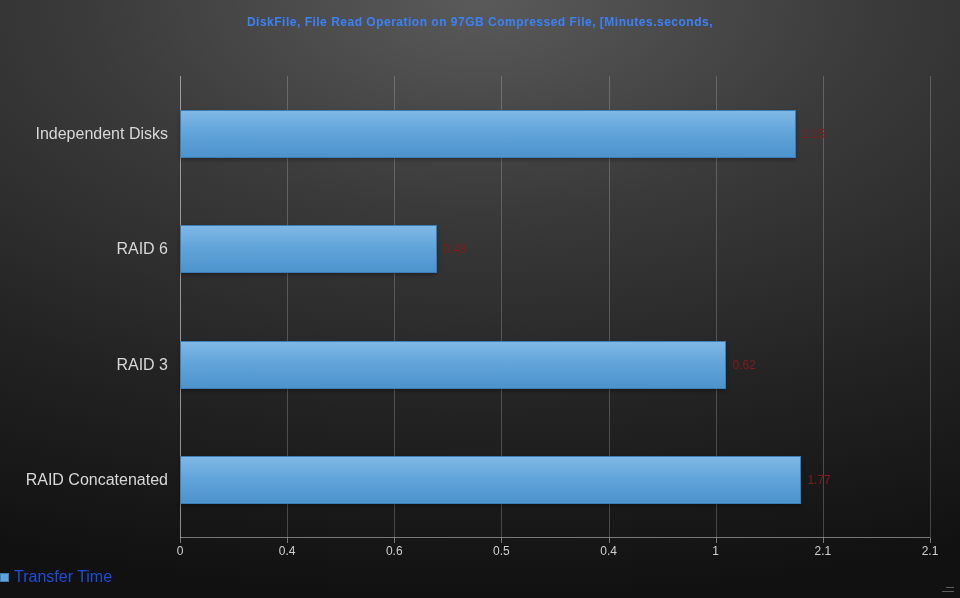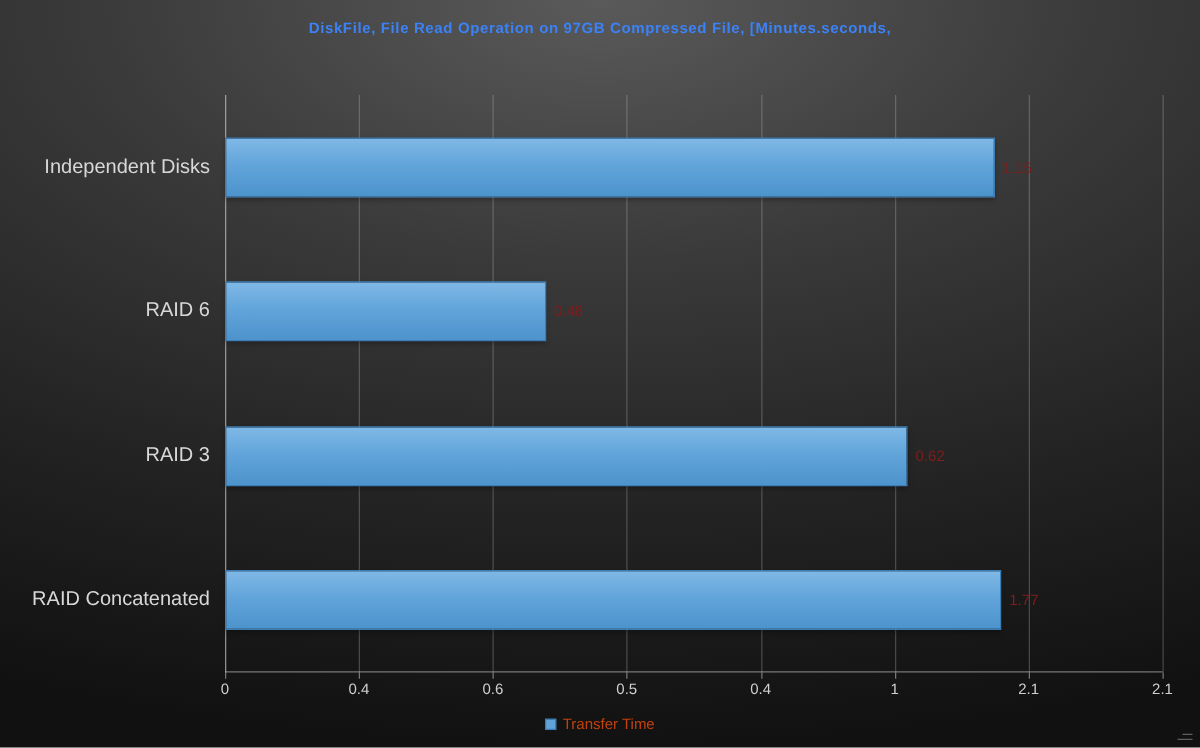--- a/index.html
+++ b/index.html
@@ -89,23 +89,23 @@
     position: absolute;
     transform: translateY(-50%);
     font-size: 12px;
     color: #7f1d1d;
     margin-left: 6px;
   }
   .legend {
     position: absolute;
     left: 0; right: 0;
     bottom: 12px;
-    text-align: center;
-    font-size: 12px;
-    color: #c2410c;
+    text-align: left;
+    font-size: 16px;
+    color: #1d4ed8;
   }
   .legend-swatch {
     display: inline-block;
     width: 9px;
     height: 9px;
     background: #5fa3d9;
     border: 1px solid #3d7db5;
     margin-right: 5px;
     vertical-align: middle;
   }

